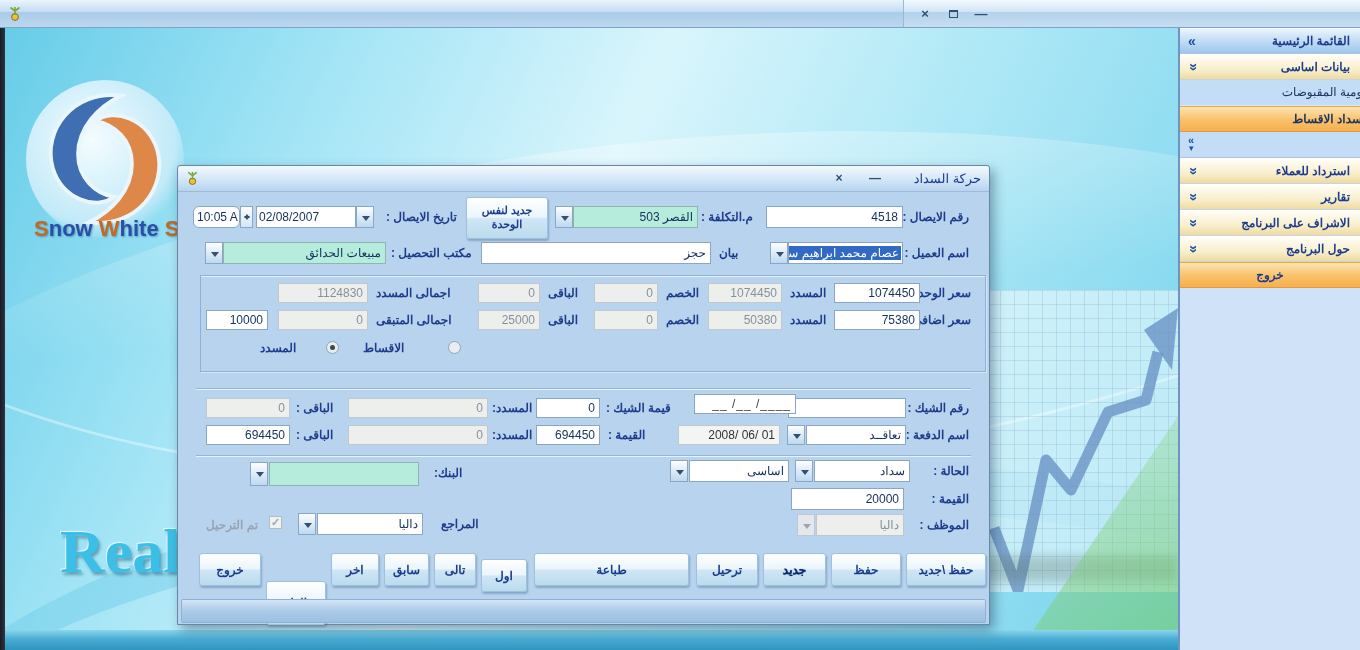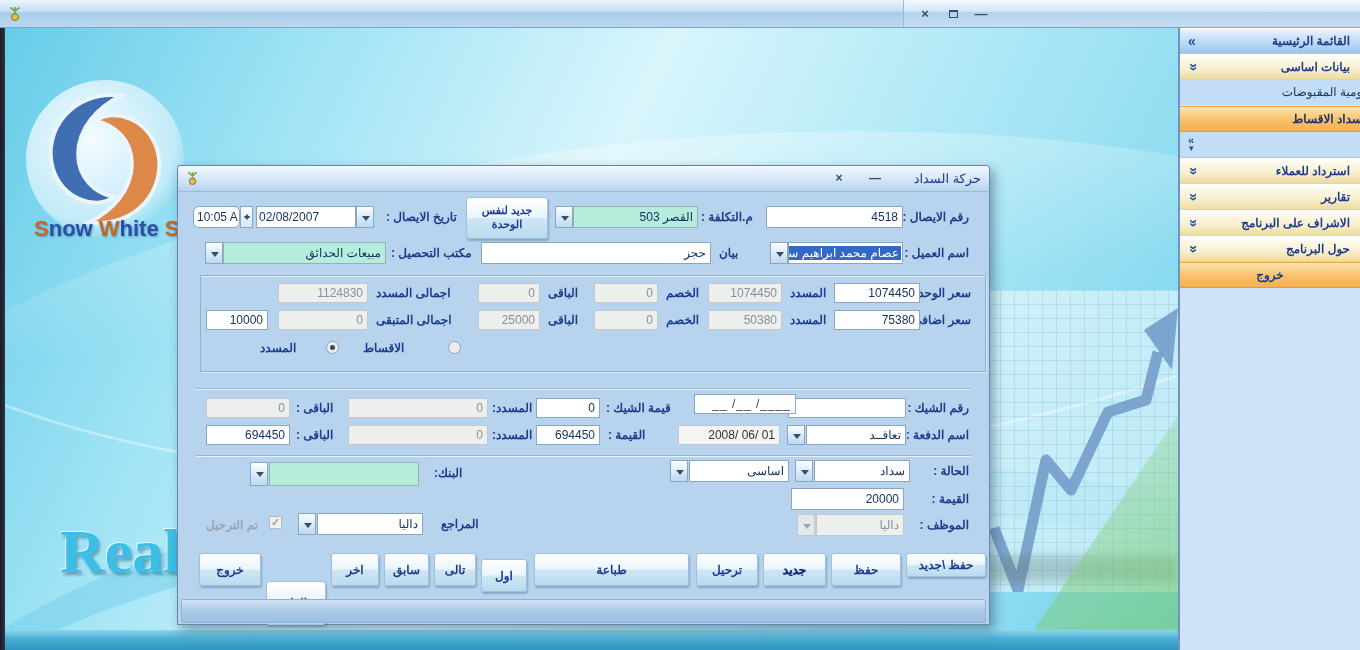--- a/index.html
+++ b/index.html
@@ -302,21 +302,21 @@
 
     <span class="lbl" style="right:20px;top:352px;">الموظف :</span>
     <div class="fld ro rtl" style="left:638px;top:348px;width:88px;">داليا</div>
     <span class="cbtn dis" style="left:619px;top:348px;"></span>
     <span class="lbl" style="left:263px;top:351px;">المراجع</span>
     <div class="fld rtl" style="left:139px;top:347px;width:106px;">داليا</div>
     <span class="cbtn" style="left:120px;top:347px;"></span>
     <span class="chk" style="left:91px;top:350px;">✓</span>
     <span class="lbl" style="left:28px;top:352px;color:#98a4b2;">تم الترحيل</span>
 
-    <div class="btn" style="left:728px;top:387px;width:80px;height:24px;">حفظ \جديد</div>
+    <div class="btn" style="left:728px;top:387px;width:80px;height:33px;">حفظ \جديد</div>
     <div class="btn" style="left:653px;top:387px;width:70px;height:33px;">حفظ</div>
     <div class="btn bolder" style="left:585px;top:387px;width:63px;height:33px;">جديد</div>
     <div class="btn" style="left:518px;top:387px;width:62px;height:33px;">ترحيل</div>
     <div class="btn" style="left:356px;top:387px;width:155px;height:33px;">طباعة</div>
     <div class="btn" style="left:303px;top:393px;width:46px;height:33px;">اول</div>
     <div class="btn" style="left:256px;top:387px;width:42px;height:33px;">تالى</div>
     <div class="btn" style="left:206px;top:387px;width:45px;height:33px;text-align:right;">سابق</div>
     <div class="btn" style="left:153px;top:387px;width:48px;height:33px;">اخر</div>
     <div class="btn" style="left:88px;top:387px;width:60px;height:44px;margin-top:28px;">الغاء</div>
     <div class="btn" style="left:21px;top:387px;width:62px;height:33px;">خروج</div>

